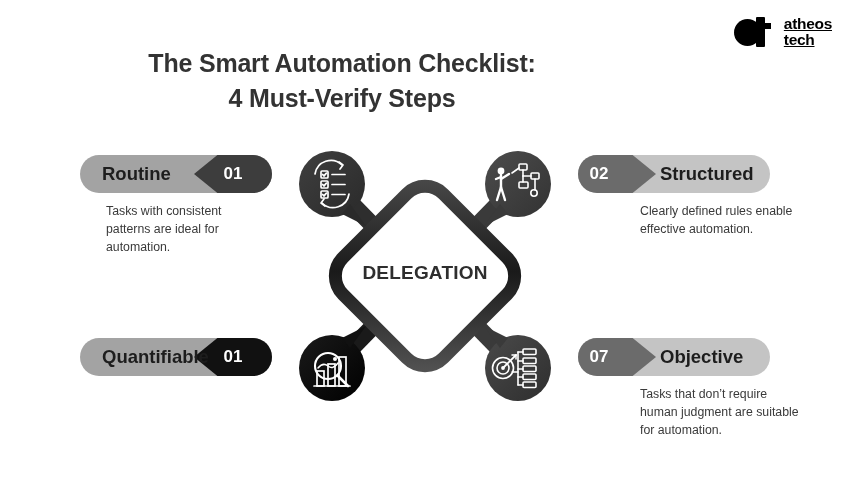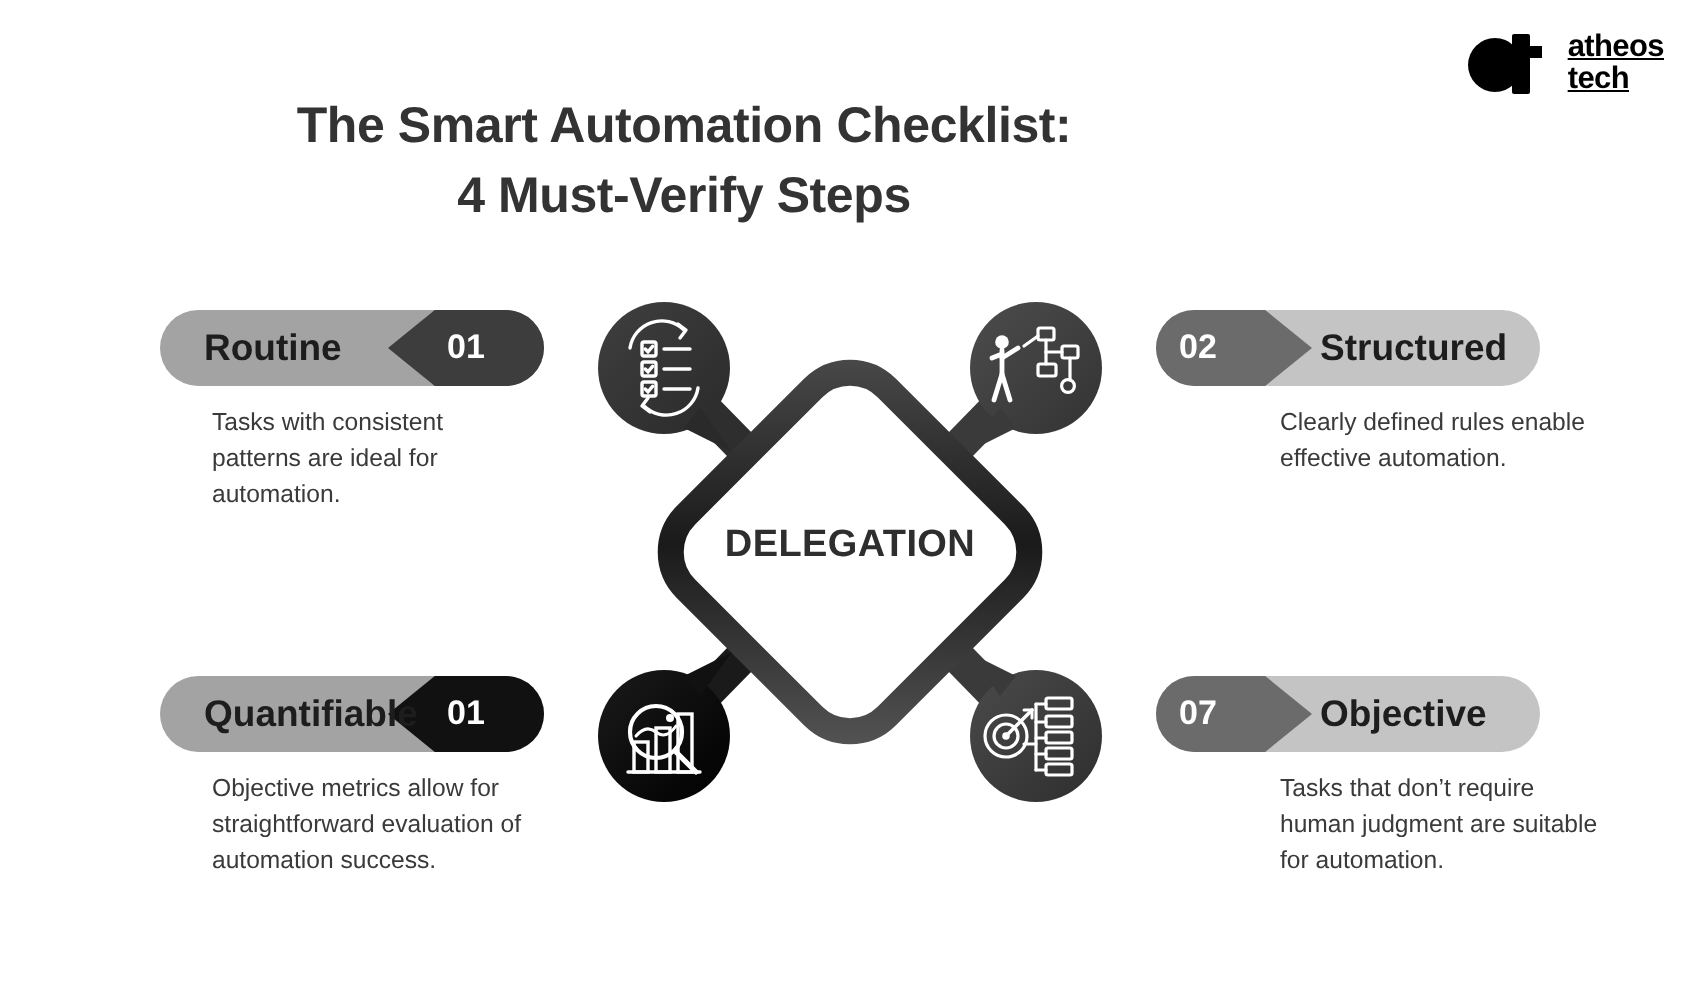--- a/index.html
+++ b/index.html
@@ -239,21 +239,20 @@
 
 <div class="step step-left" style="top:338px;">
   <div class="pill ltr">
     <div class="body" style="background:#a3a3a3;"></div>
     <div class="num-wrap">
       <div class="num-shape" style="background:#111111;"></div>
       <span class="num">01</span>
     </div>
     <span class="label">Quantifiable</span>
   </div>
-  <div class="desc desc-left">Objective metrics allow for straightforward evaluation of automation success.</div>
 </div>
 
 <div class="step step-right" style="top:338px;">
   <div class="pill rtl">
     <div class="body" style="background:#c4c4c4;"></div>
     <div class="num-wrap">
       <div class="num-shape" style="background:#6b6b6b;"></div>
       <span class="num">07</span>
     </div>
     <span class="label">Objective</span>

